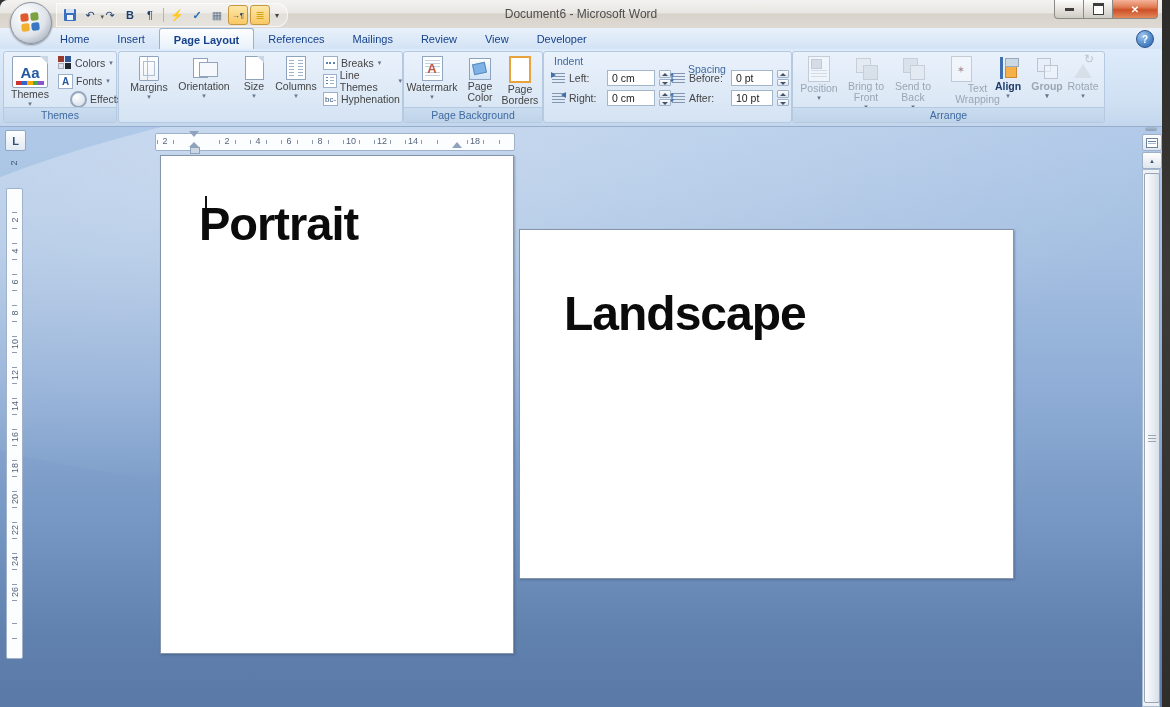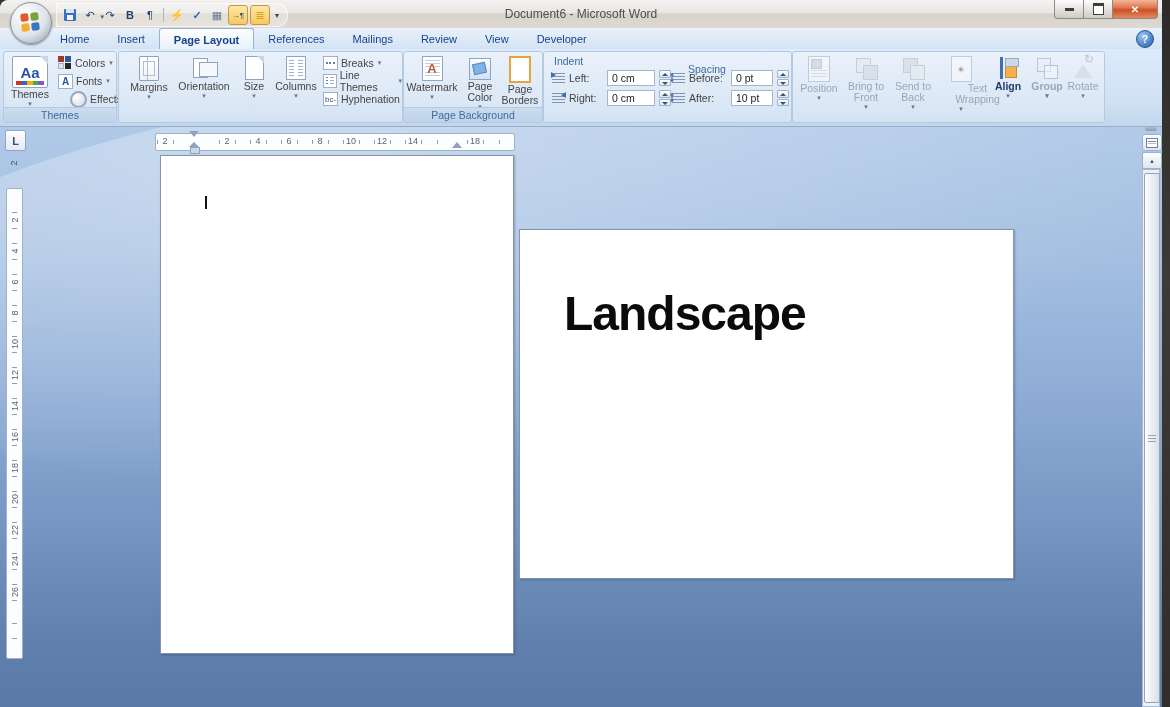--- a/index.html
+++ b/index.html
@@ -455,20 +455,21 @@
         <span>Group</span>
         <span class="drop">▾</span>
       </div>
       <div class="btn-big disabled" style="left:272px;width:36px;">
         <span class="ic-rotate icon-box">
             <i>↻</i>
           </span>
         <span>Rotate</span>
         <span class="drop">▾</span>
       </div>
+      <div class="group-label">Arrange</div>
     </div>
   </div>
 
   <div id="docarea">
     <div id="swoosh"></div>
 
     <div id="tab-selector">
         <span>L</span>
       </div>
 
@@ -548,20 +549,21 @@
         <span class="tick-v" style="top: 380px;"></span>
         <span class="num-v" style="top: 398px;">26</span>
         <span class="tick-v" style="top: 395px;"></span>
         <span class="tick-v" style="top: 411px;"></span>
         <span class="tick-v" style="top: 434px;"></span>
         <span class="tick-v" style="top: 449px;"></span>
       </div>
 
     <div class="page" id="page-portrait">
       <div id="cursor"></div>
+      <div class="page-text" id="portrait-text">Portrait</div>
     </div>
     <div class="page" id="page-landscape">
       <div class="page-text" id="landscape-text">Landscape</div>
     </div>
 
     <div id="scrollcol">
       <div id="split-handle"></div>
       <div class="sc-btn" id="ruler-toggle">
           <span class="ic-ruler-toggle"></span>
         </div>

